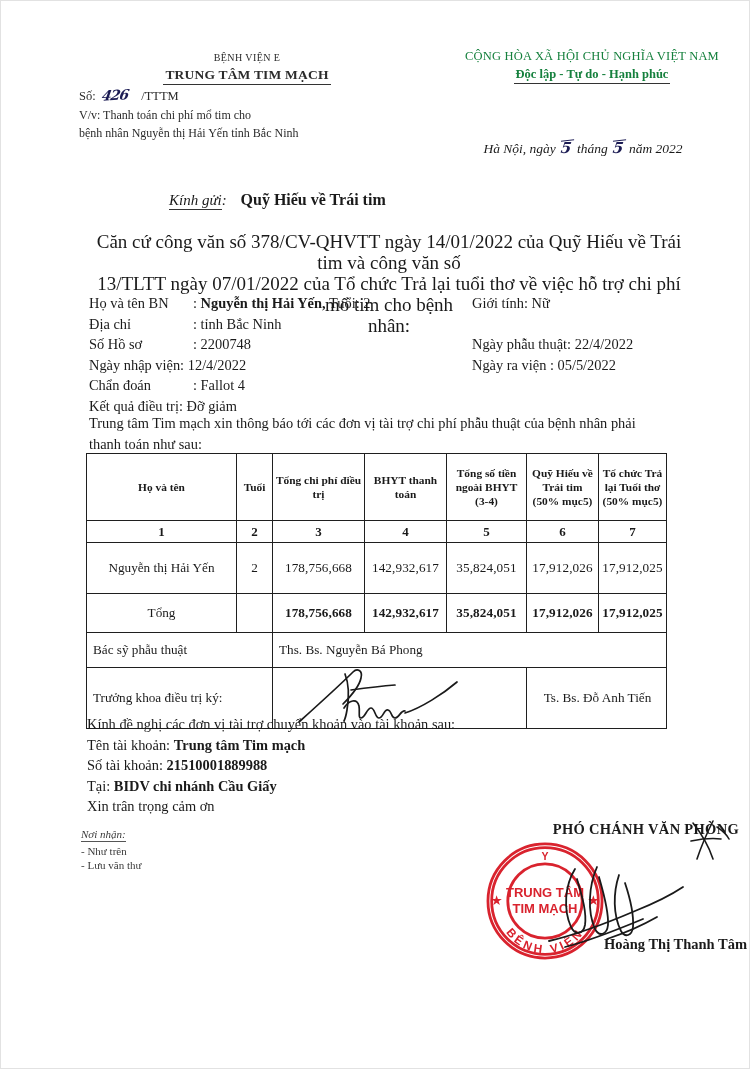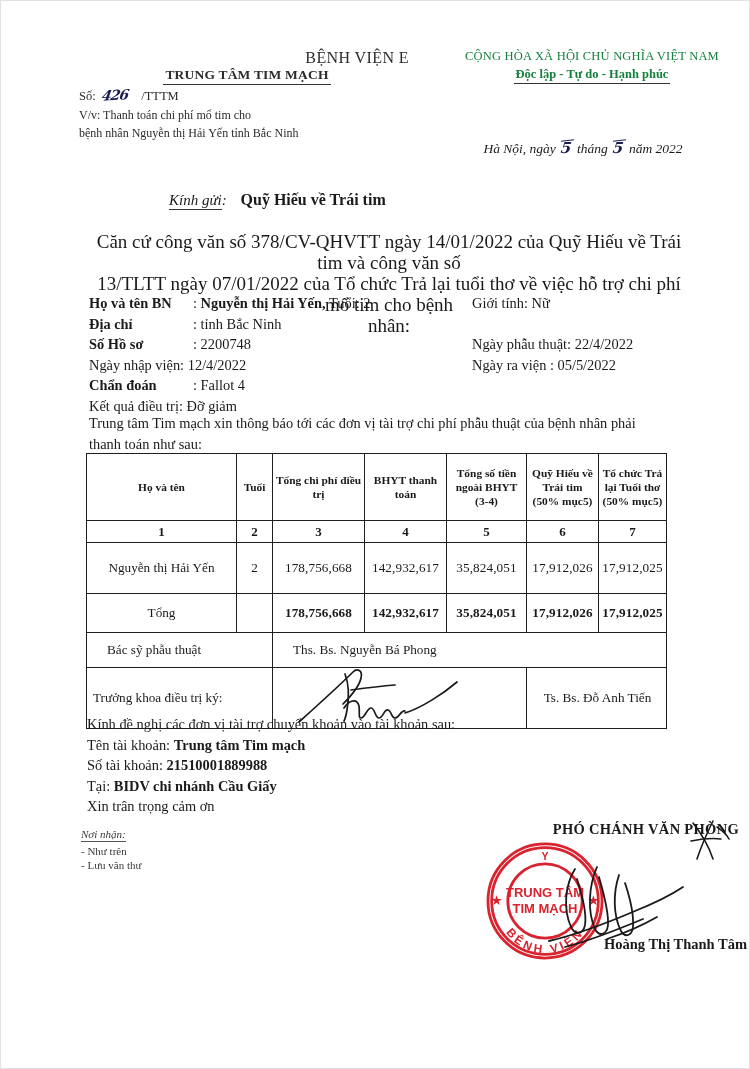--- a/index.html
+++ b/index.html
@@ -31,23 +31,23 @@
   .hdr-left {
     position: absolute;
     left: 78px;
     top: 48px;
     width: 330px;
     font-size: 12.5px;
     line-height: 17px;
     color: #2b2b2b;
   }
   .hdr-left .org1 {
-    text-align: right;
+    text-align: center;
     letter-spacing: .4px;
-    font-size: 16px;
+    font-size: 10px;
     padding-left: 6px;
   }
   .hdr-left .org2 {
     text-align: center;
     font-weight: bold;
     font-size: 13.5px;
     letter-spacing: .2px;
     border-bottom: 1.4px solid #333;
     display: inline-block;
     padding: 0 2px 1px 2px;
@@ -166,21 +166,20 @@
     top: 292px;
     width: 620px;
     font-size: 14.4px;
     line-height: 20.5px;
   }
   .frow { position: relative; height: 20.5px; white-space: nowrap; }
   .fkey { display: inline-block; }
   .fkey.w {
     display: inline-block;
     width: 104px;
-    font-weight: bold;
   }
   .fval { }
   .fval.b { font-weight: bold; }
   .fright {
     position: absolute;
     left: 383px;
     top: 0;
   }
 
   .notice {
@@ -229,21 +228,21 @@
     font-size: 13.2px;
     font-weight: bold;
   }
   .tbl .datarow td.name,
   .tbl .totalrow td.name { font-weight: normal; }
   .tbl .totalrow td.name { font-weight: normal; }
   .tbl .money { text-align: center; letter-spacing: .1px; }
   .tbl .surgrow td {
     height: 30px;
     text-align: left;
-    padding-left: 20px;
+    padding-left: 6px;
     font-size: 13.2px;
   }
   .tbl .signrow td {
     height: 56px;
     text-align: left;
     padding-left: 6px;
     font-size: 13.2px;
     position: relative;
   }
   .tbl .signrow td.center { text-align: center; padding-left: 4px; }

